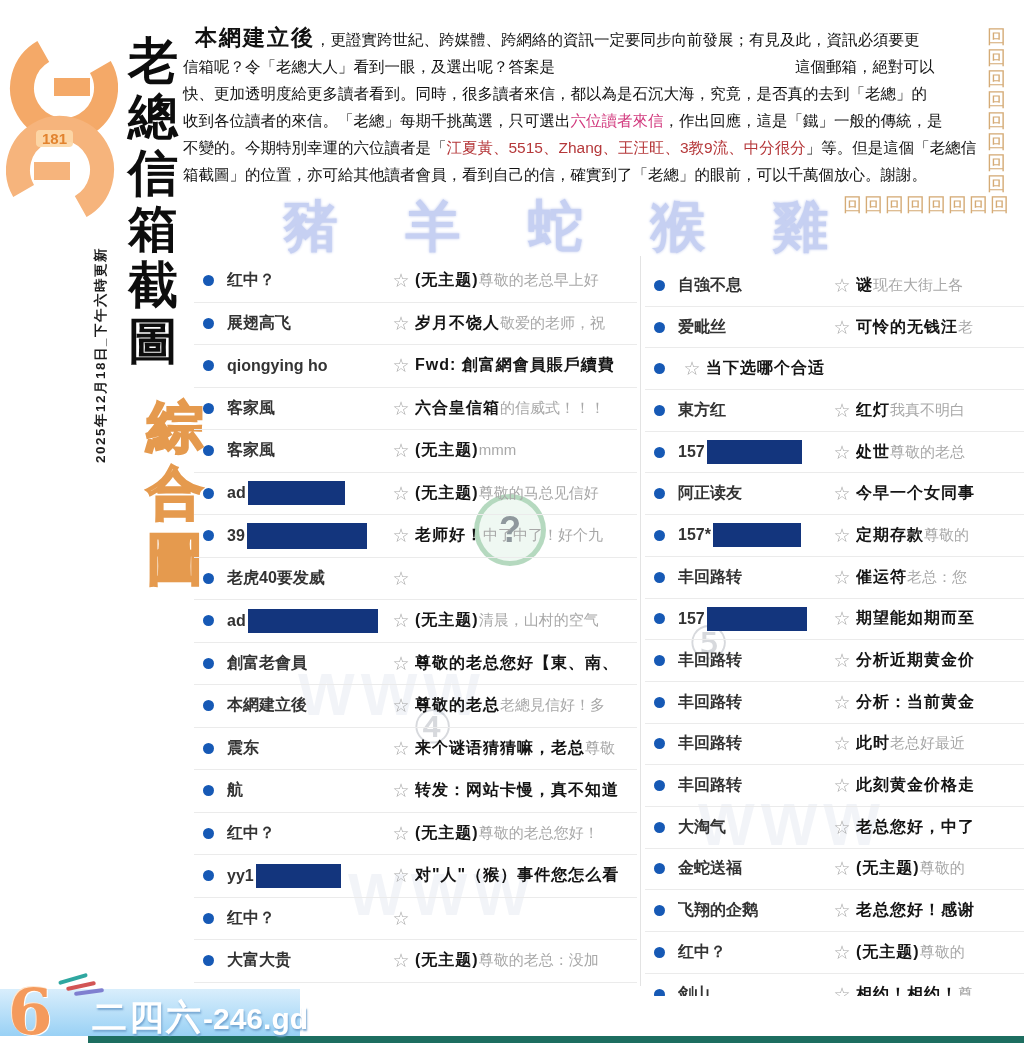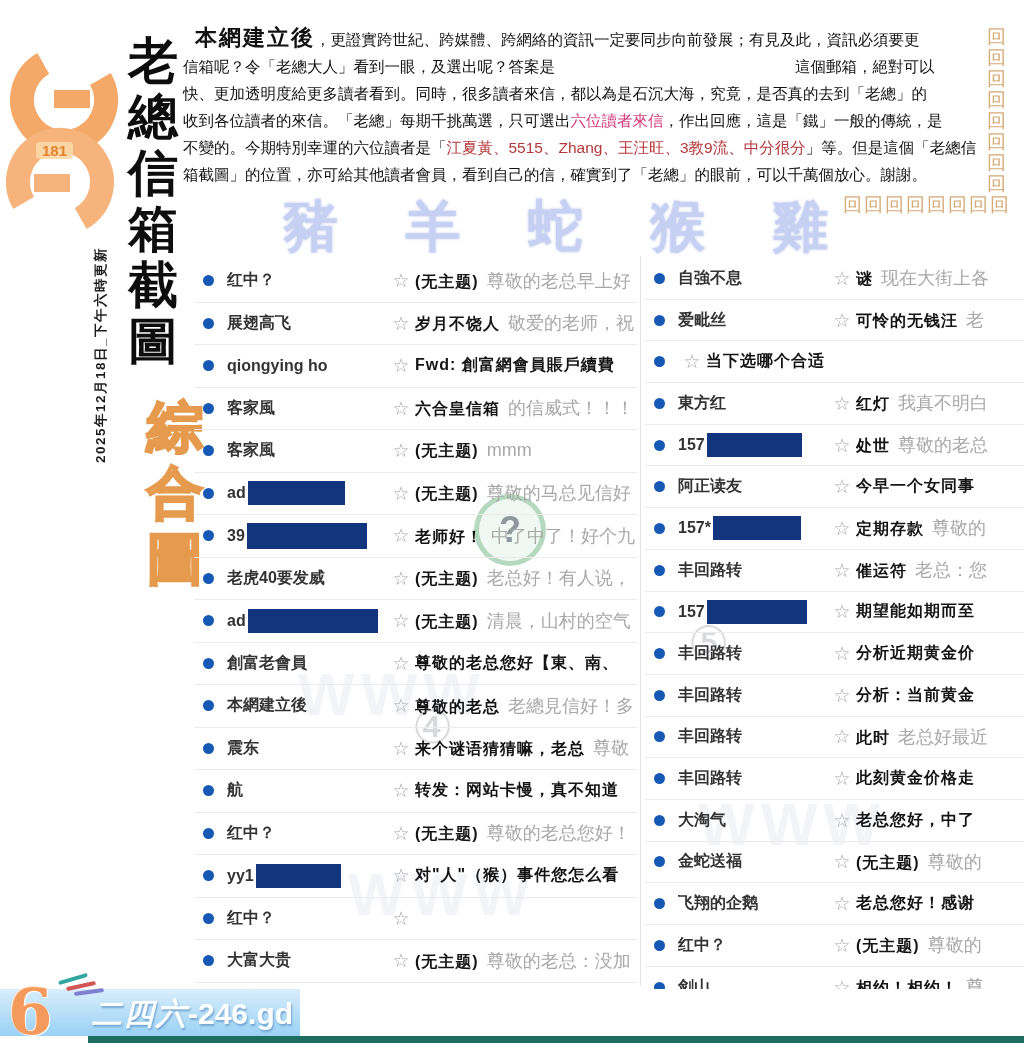--- a/index.html
+++ b/index.html
@@ -1,20 +1,20 @@
 <!DOCTYPE html>
 <html><head>
 <meta charset="utf-8">
 <style>
   html,body{margin:0;padding:0;background:#fff;}
   .page{position:relative;width:1024px;height:1043px;background:#fff;overflow:hidden;
         font-family:"Liberation Sans",sans-serif;color:#1a1a1a;}
 
   
-  .emblem{position:absolute;left:6px;top:40px;width:112px;height:205px;}
+  .emblem{position:absolute;left:6px;top:28px;width:112px;height:205px;}
   .emblem .chip{position:absolute;left:30px;top:102px;background:rgba(252,216,168,.92);
         border-radius:4px;padding:0 6px;font-size:15px;font-weight:bold;color:#e2832e;}
 
   
   .tchar{position:absolute;left:116px;width:74px;text-align:center;
          font-family:"DejaVu Serif",serif;font-weight:900;font-size:50px;color:#0d0d0d;}
   .ochar{position:absolute;left:138px;width:74px;text-align:center;
          font-family:"DejaVu Serif",serif;font-weight:900;font-size:56px;
          color:#fbe3c4;-webkit-text-stroke:2.5px #e59a4e;}
 
@@ -38,34 +38,34 @@
           font-size:55px;font-weight:bold;color:#c6d0f2;text-shadow:0 0 3px #b9c4ec;}
 
   
   .mv{position:absolute;left:986px;top:26px;width:24px;}
   .mh{position:absolute;left:842px;top:194px;display:flex;}
   .mcell{width:21px;height:21px;color:#d5ab76;font-size:19px;line-height:21px;text-align:center;}
 
   
   .col{position:absolute;overflow:hidden;}
   .colL{left:194px;top:260px;width:443px;height:723px;}
-  .colR{left:645px;top:258px;width:379px;height:731px;}
+  .colR{left:645px;top:265px;width:379px;height:731px;}
   .divider{position:absolute;left:640px;top:256px;width:1px;height:730px;background:#e3e3e3;}
   .row{display:flex;align-items:center;border-bottom:1px solid #ebebeb;box-sizing:border-box;}
   .colL .row{height:42.5px;}
   .colR .row{height:41.7px;}
   .dot{width:11px;height:11px;border-radius:50%;background:#1659b5;margin:0 13px 0 9px;flex:none;}
   .sender{width:160px;flex:none;font-weight:bold;font-size:16px;color:#333;
           white-space:nowrap;overflow:hidden;display:flex;align-items:center;}
   .colR .sender{width:150px;}
   .redact{display:inline-block;background:#13357d;margin-left:2px;flex:none;}
   .star{flex:none;width:28px;color:#a6a6a6;font-size:19px;text-align:center;}
   .subj{flex:1;white-space:nowrap;overflow:hidden;font-size:16px;}
   .sb{font-weight:bold;color:#141414;letter-spacing:1px;}
-  .sg{color:#a8a8a8;margin-left:8px;font-size:18px;}
+  .sg{color:#a8a8a8;font-size:15px;}
 
   
   .cmark{position:absolute;color:rgba(150,155,165,.38);font-size:46px;}
   .c4{left:412px;top:700px;}
   .c5{left:688px;top:616px;}
   .qmark{position:absolute;left:474px;top:494px;width:62px;height:62px;border-radius:50%;
          border:5px solid rgba(110,180,130,.45);background:rgba(225,242,232,.55);
          display:flex;align-items:center;justify-content:center;
          font-size:36px;font-weight:bold;color:rgba(90,100,110,.65);}
   .www{position:absolute;color:rgba(130,150,190,.10);font-size:60px;font-weight:bold;letter-spacing:6px;margin-left:48px;}
@@ -75,21 +75,21 @@
         background:linear-gradient(180deg,#d9eefc,#99d1f5);}
   .tealbar{position:absolute;left:88px;top:1036px;width:936px;height:7px;background:#1d6e60;}
   .six{position:absolute;left:8px;top:974px;font-size:64px;font-weight:900;
        font-family:"DejaVu Serif",serif;color:#f49a5c;
        text-shadow:1px 1px 0 #ffffff,-1px -1px 0 #ffe6cf;}
   .swoosh{position:absolute;width:30px;height:4px;border-radius:2px;}
   .sw1{left:58px;top:977px;background:#2fa7a0;transform:rotate(-16deg);}
   .sw2{left:66px;top:984px;background:#d25555;transform:rotate(-12deg);}
   .sw3{left:74px;top:990px;background:#7f7fd0;transform:rotate(-8deg);}
   .ftext{position:absolute;left:92px;top:994px;display:flex;align-items:baseline;color:#fff;}
-  .fcn{font-size:30px;font-weight:900;font-style:italic;font-family:"DejaVu Serif",serif;
+  .fcn{font-size:35px;font-weight:900;font-family:"DejaVu Serif",serif;
        letter-spacing:2px;text-shadow:1px 2px 2px rgba(110,160,205,.9);text-align:center;}
   .fdom{font-size:30px;font-weight:bold;text-shadow:1px 2px 2px rgba(110,160,205,.9);}
 </style>
 </head>
 <body>
 
 <div class="page">
 
   <div class="emblem">
     <svg width="112" height="205" viewBox="0 0 112 205">
@@ -202,21 +202,20 @@
       <div class="row">
         <span class="dot"></span>
         <span class="sender">39<span class="redact" style="width: 120px; height: 26px;"></span></span>
         <span class="star">☆</span>
         <span class="subj"><span class="sb">老师好！</span><span class="sg">中了中了！好个九</span></span>
       </div>
       <div class="row">
         <span class="dot"></span>
         <span class="sender">老虎40要发威</span>
         <span class="star">☆</span>
-        <span class="subj"><span class="sb">(无主题)</span><span class="sg">老总好！有人说，</span></span>
       </div>
       <div class="row">
         <span class="dot"></span>
         <span class="sender">ad<span class="redact" style="width: 130px; height: 24px;"></span></span>
         <span class="star">☆</span>
         <span class="subj"><span class="sb">(无主题)</span><span class="sg">清晨，山村的空气</span></span>
       </div>
       <div class="row">
         <span class="dot"></span>
         <span class="sender">創富老會員</span>

